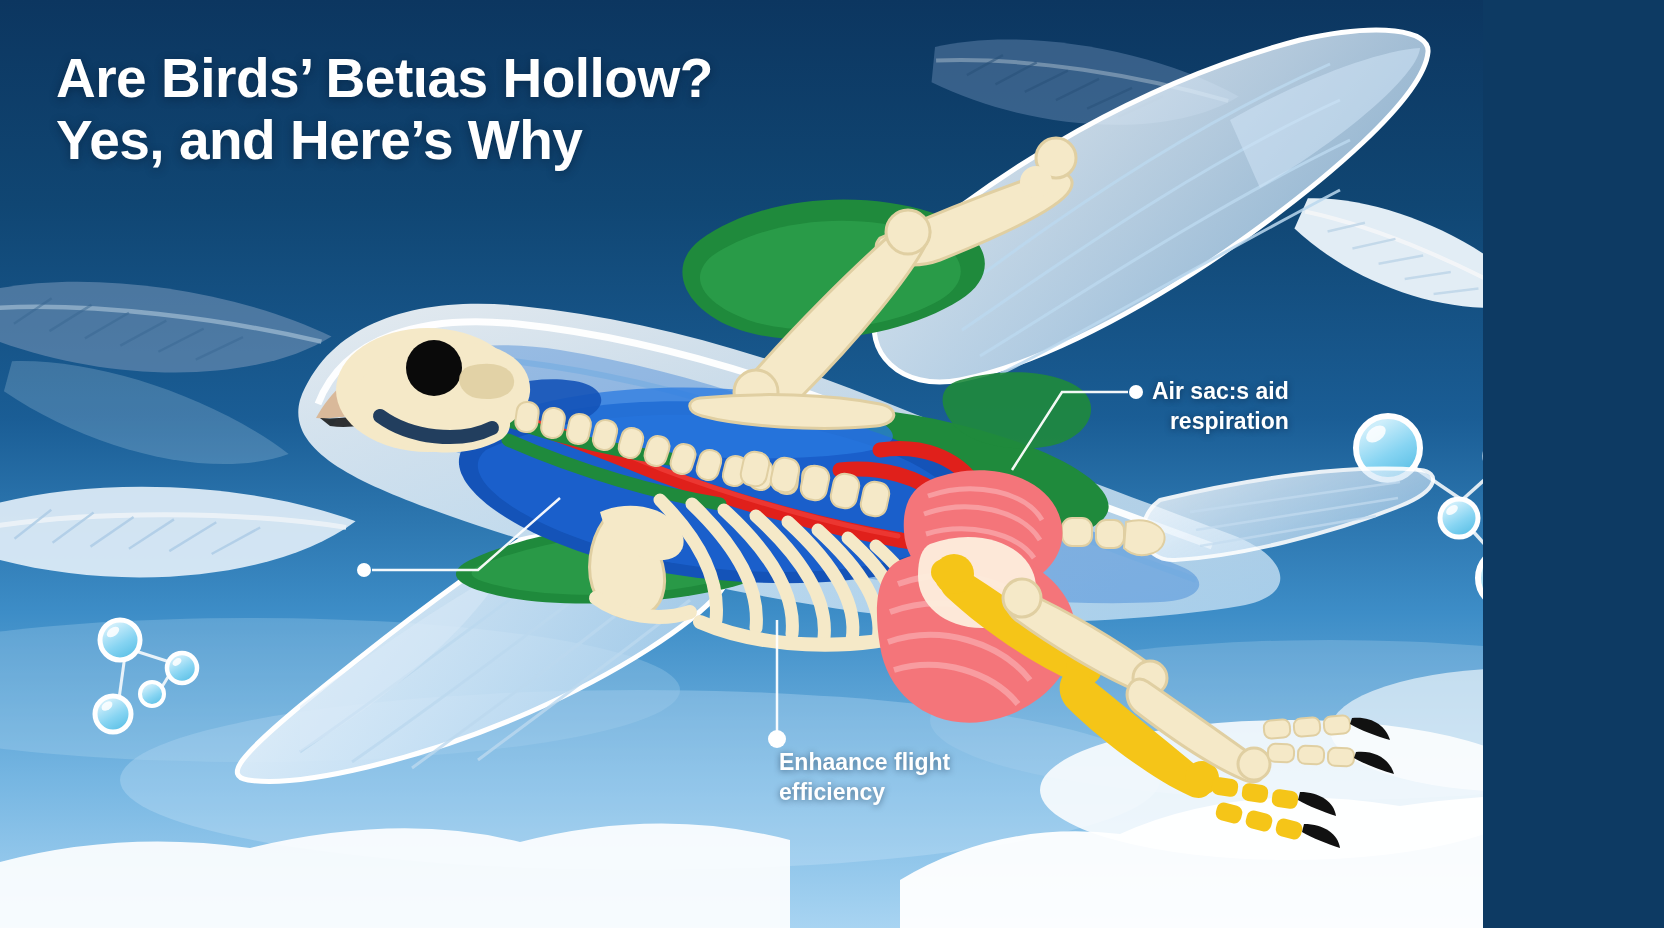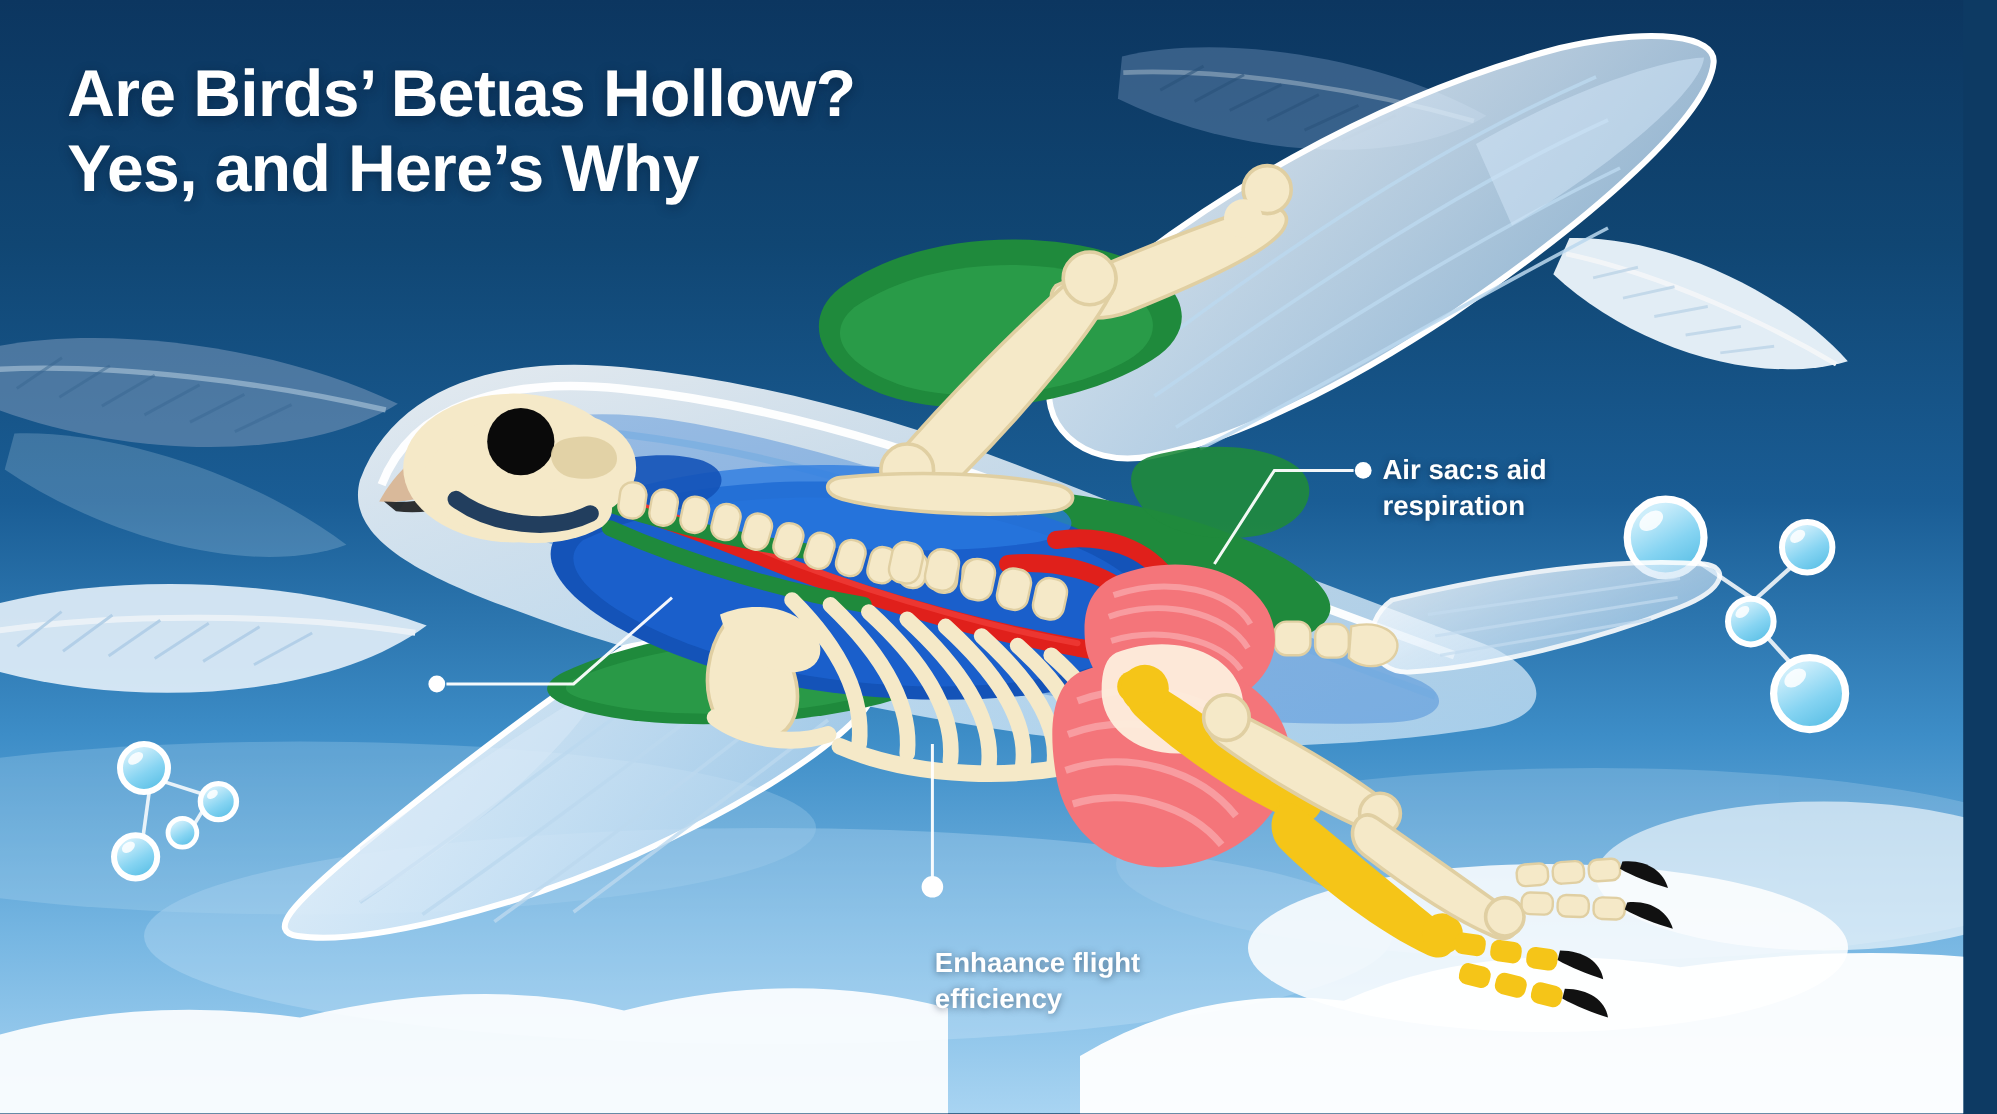--- a/index.html
+++ b/index.html
@@ -2,37 +2,37 @@
 <html><head>
 <meta charset="utf-8">
 <title>Bird Skeleton Infographic</title>
 <style>
   * { margin:0; padding:0; box-sizing:border-box; }
   html, body {
     width:1664px; height:928px; overflow:hidden;
     font-family:"Liberation Sans", sans-serif;
     background:#0d3a63;
   }
-  #stage { position:relative; width:1636px; height:928px; overflow:hidden; }
+  #stage { position:relative; width:1483px; height:928px; overflow:hidden; }
   #stage svg.layer { position:absolute; top:0; left:0; width:1664px; height:928px; }
 
   .headline {
     position:absolute; left:56px; top:48px; z-index:40;
     color:#ffffff; font-weight:bold; font-size:55px; line-height:1.12;
     letter-spacing:-0.5px; white-space:pre-line;
     text-shadow:0 2px 10px rgba(2,22,45,0.45);
   }
 
   .callout { position:absolute; z-index:40; color:#ffffff;
     font-size:23px; line-height:1.3; font-weight:600; white-space:pre-line;
     text-shadow:0 1px 6px rgba(2,22,45,0.5); }
-  .callout.right { text-align:left; }
+  .callout.right { text-align:right; }
   #callout-airsacs { left:1152px; top:377px; }
   #callout-pneumatic { left:182px; top:527px; }
-  #callout-efficiency { left:779px; top:748px;margin-top:40px; }
+  #callout-efficiency { left:779px; top:748px; }
 </style>
 </head>
 <body>
 
 <div id="stage">
 
   <svg class="layer" viewBox="0 0 1664 928" preserveAspectRatio="none">
     <defs>
       <linearGradient id="skyGrad" x1="0" y1="0" x2="0" y2="1">
         <stop offset="0%" stop-color="#0c3660"></stop>

